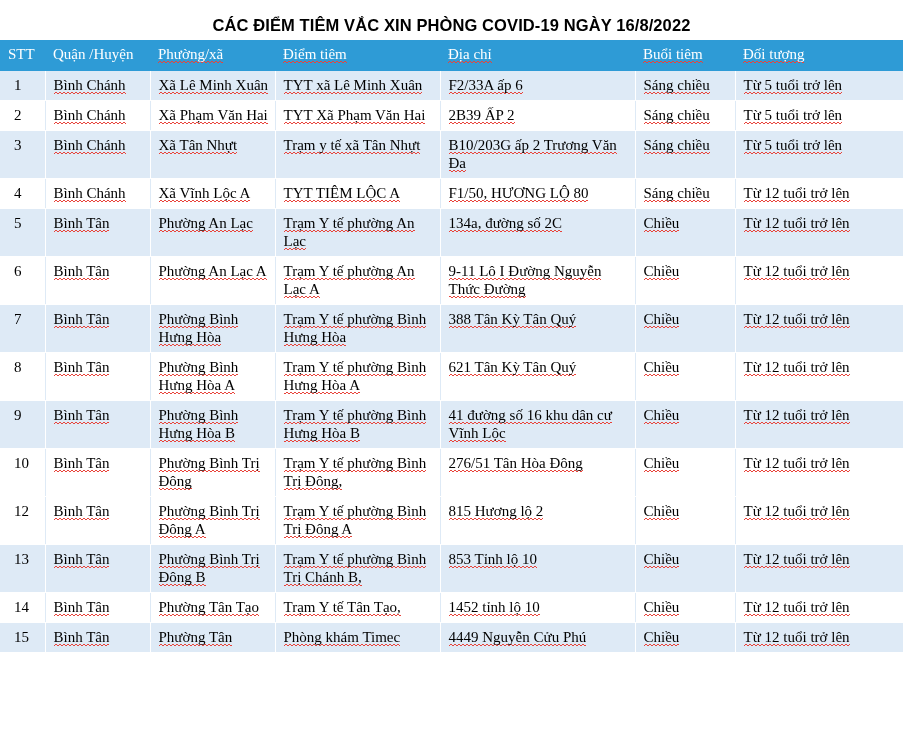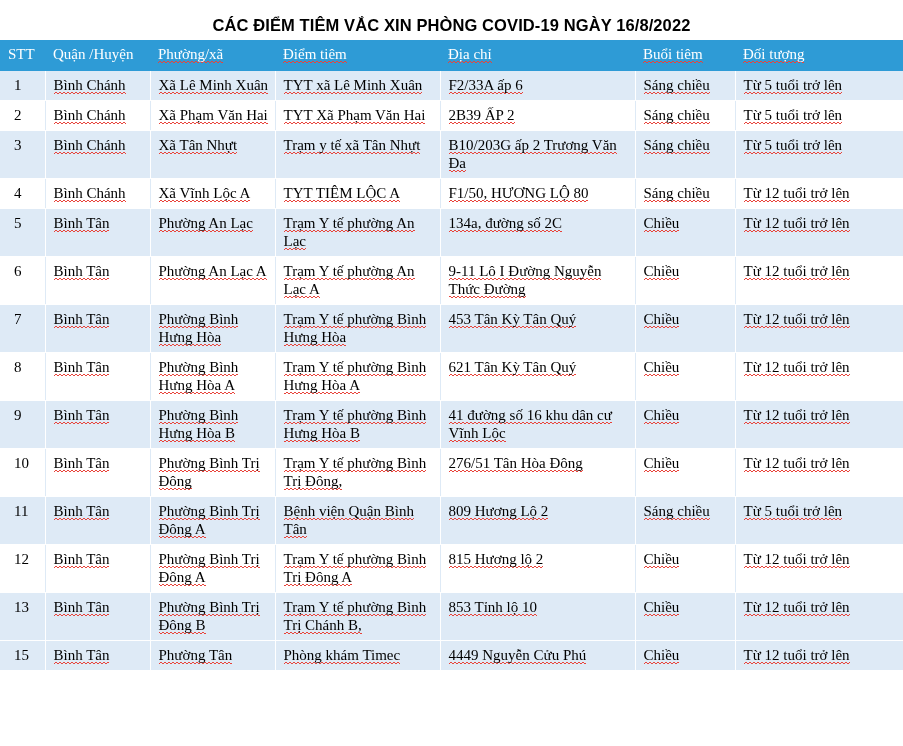--- a/index.html
+++ b/index.html
@@ -180,21 +180,21 @@
         <td><span class="sp">Trạm Y tế phường An Lạc A</span></td>
         <td><span class="sp">9-11 Lô I Đường Nguyễn Thức Đường</span></td>
         <td><span class="sp">Chiều</span></td>
         <td><span class="sp">Từ 12 tuổi trở lên</span></td>
       </tr>
       <tr class="odd">
         <td class="col-stt">7</td>
         <td><span class="sp">Bình Tân</span></td>
         <td><span class="sp">Phường Bình Hưng Hòa</span></td>
         <td><span class="sp">Trạm Y tế phường Bình Hưng Hòa</span></td>
-        <td><span class="sp">453 Tân Kỳ Tân Quý</span></td>
+        <td><span class="sp">388 Tân Kỳ Tân Quý</span></td>
         <td><span class="sp">Chiều</span></td>
         <td><span class="sp">Từ 12 tuổi trở lên</span></td>
       </tr>
       <tr class="even">
         <td class="col-stt">8</td>
         <td><span class="sp">Bình Tân</span></td>
         <td><span class="sp">Phường Bình Hưng Hòa A</span></td>
         <td><span class="sp">Trạm Y tế phường Bình Hưng Hòa A</span></td>
         <td><span class="sp">621 Tân Kỳ Tân Quý</span></td>
         <td><span class="sp">Chiều</span></td>
@@ -211,47 +211,47 @@
       </tr>
       <tr class="even">
         <td class="col-stt">10</td>
         <td><span class="sp">Bình Tân</span></td>
         <td><span class="sp">Phường Bình Trị Đông</span></td>
         <td><span class="sp">Trạm Y tế phường Bình Trị Đông,</span></td>
         <td><span class="sp">276/51 Tân Hòa Đông</span></td>
         <td><span class="sp">Chiều</span></td>
         <td><span class="sp">Từ 12 tuổi trở lên</span></td>
       </tr>
-      <tr class="odd">
-        <td class="col-stt">11</td>
-        <td><span class="sp">Bình Tân</span></td>
-        <td><span class="sp">Phường Bình Trị Đông A</span></td>
-        <td><span class="sp">Bệnh viện Quận Bình Tân</span></td>
-        <td><span class="sp">809 Hương Lộ 2</span></td>
-        <td><span class="sp">Sáng chiều</span></td>
-        <td><span class="sp">Từ 5 tuổi trở lên</span></td>
-      </tr>
       <tr class="even">
         <td class="col-stt">12</td>
         <td><span class="sp">Bình Tân</span></td>
         <td><span class="sp">Phường Bình Trị Đông A</span></td>
         <td><span class="sp">Trạm Y tế phường Bình Trị Đông A</span></td>
         <td><span class="sp">815 Hương lộ 2</span></td>
         <td><span class="sp">Chiều</span></td>
         <td><span class="sp">Từ 12 tuổi trở lên</span></td>
       </tr>
       <tr class="odd">
         <td class="col-stt">13</td>
         <td><span class="sp">Bình Tân</span></td>
         <td><span class="sp">Phường Bình Trị Đông B</span></td>
         <td><span class="sp">Trạm Y tế phường Bình Trị Chánh B,</span></td>
         <td><span class="sp">853 Tỉnh lộ 10</span></td>
         <td><span class="sp">Chiều</span></td>
         <td><span class="sp">Từ 12 tuổi trở lên</span></td>
       </tr>
+      <tr class="even">
+        <td class="col-stt">14</td>
+        <td><span class="sp">Bình Tân</span></td>
+        <td><span class="sp">Phường Tân Tạo</span></td>
+        <td><span class="sp">Trạm Y tế Tân Tạo,</span></td>
+        <td><span class="sp">1452 tỉnh lộ 10</span></td>
+        <td><span class="sp">Chiều</span></td>
+        <td><span class="sp">Từ 12 tuổi trở lên</span></td>
+      </tr>
       <tr class="odd">
         <td class="col-stt">15</td>
         <td><span class="sp">Bình Tân</span></td>
         <td><span class="sp">Phường Tân</span></td>
         <td><span class="sp">Phòng khám Timec</span></td>
         <td><span class="sp">4449 Nguyễn Cửu Phú</span></td>
         <td><span class="sp">Chiều</span></td>
         <td><span class="sp">Từ 12 tuổi trở lên</span></td>
       </tr>
     </tbody>

